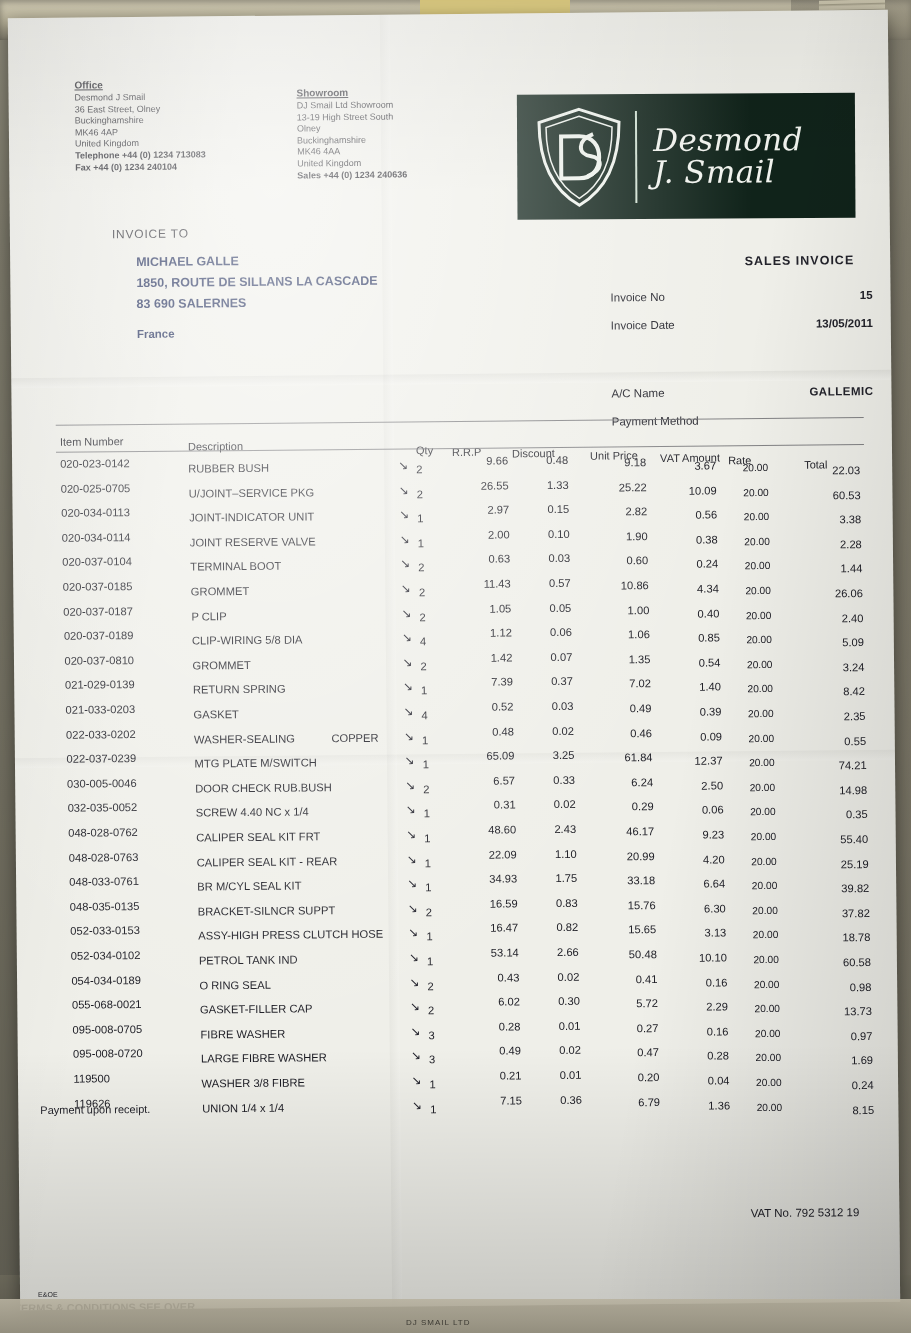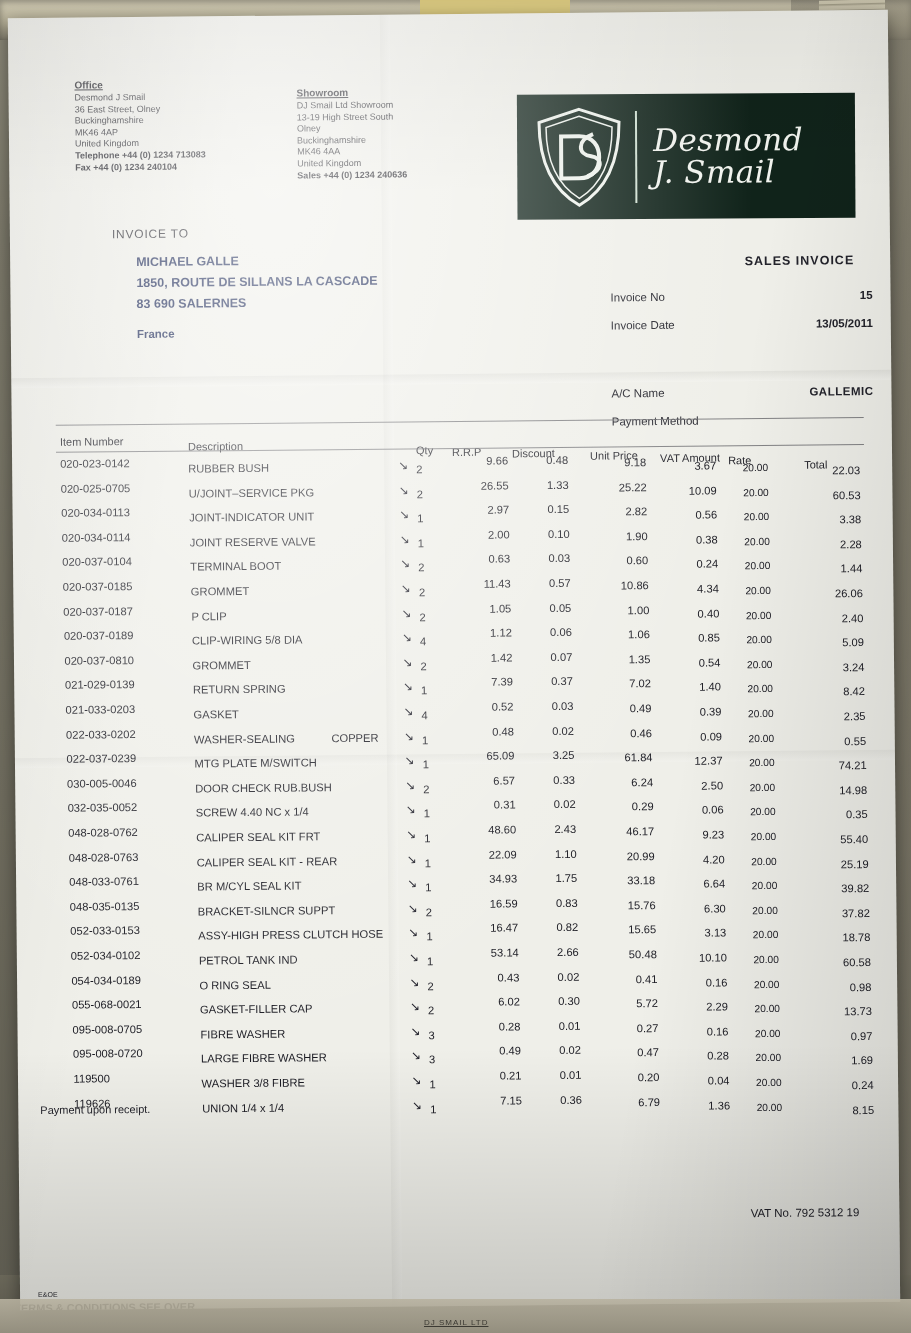--- a/index.html
+++ b/index.html
@@ -143,21 +143,21 @@
   .vat-no{position:absolute;right:40px;top:1196px;font-size:11.5px;color:#23232b;}
   .terms{position:absolute;left:-6px;bottom:-4px;font-size:11px;color:#1a1a20;font-weight:bold;}
   .terms-small{position:absolute;left:18px;bottom:12px;font-size:7px;color:#2a2a30;}
 
   .bottom-strip{
     position:absolute;left:0;bottom:0;width:911px;height:34px;
     background:linear-gradient(180deg,#b8b2a0 0%, #9a9584 100%);
     opacity:.9;
   }
   .bottom-text{
-    position:absolute;left:424px;bottom:6px;font-size:8px;color:#3c3a33;letter-spacing:1px;text-decoration:underline;
+    position:absolute;left:406px;bottom:6px;font-size:8px;color:#3c3a33;letter-spacing:1px;
   }
 </style>
 </head>
 <body>
 
 <div id="stage">
   <div class="bg-desk"></div>
   <div class="bg-papers"></div>
   <div class="bg-yellow"></div>
   <div class="bg-stack-right"></div>

